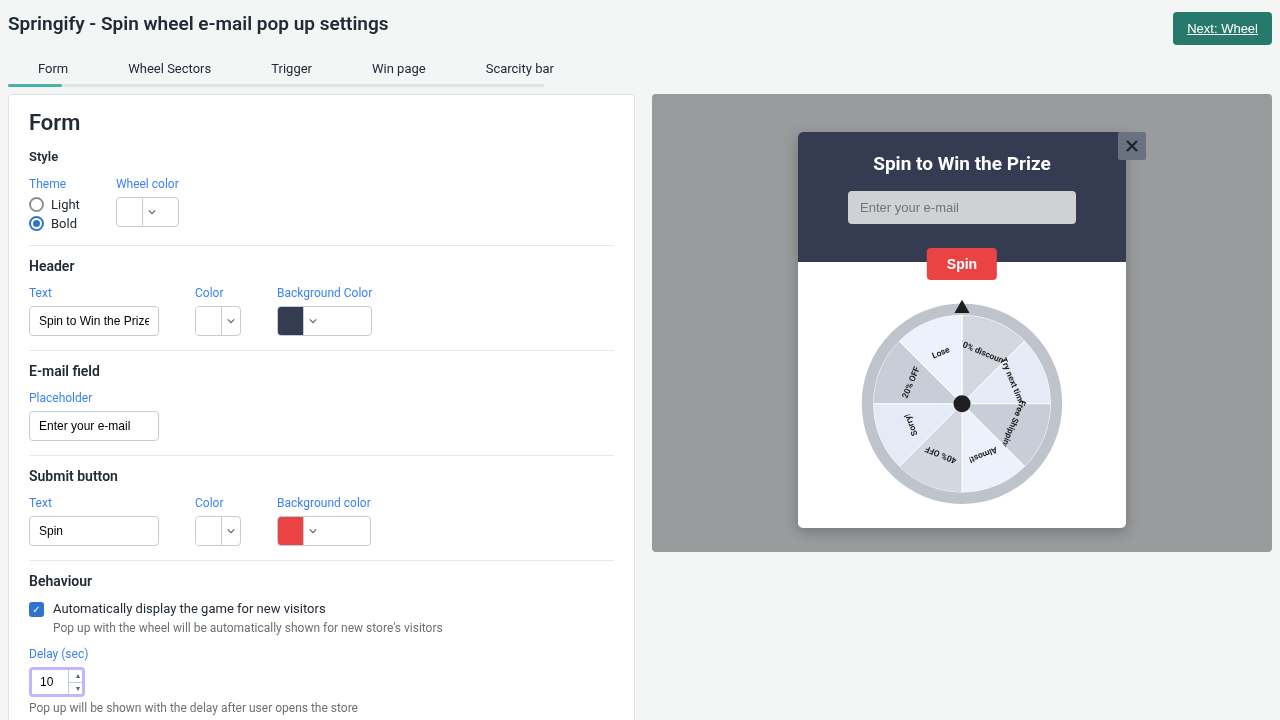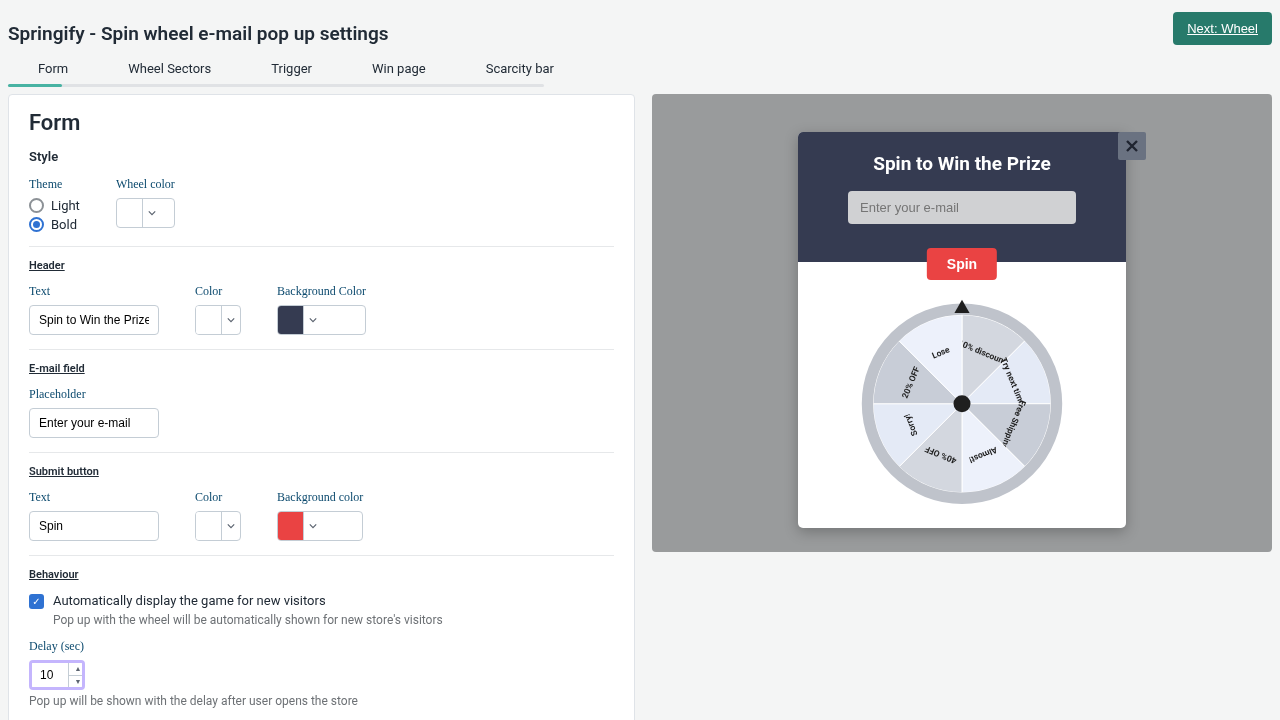--- a/index.html
+++ b/index.html
@@ -1,33 +1,33 @@
 <!DOCTYPE html>
 <html><head>
 <meta charset="utf-8">
 <style>
 * { box-sizing: border-box; margin: 0; padding: 0; }
 body { font-family: -apple-system, BlinkMacSystemFont, "Segoe UI", Roboto, sans-serif; background: #f4f5f5; color: #212b36; font-size: 13px; }
 .page { padding: 8px 8px 12px 8px; }
-.header { display: flex; justify-content: space-between; align-items: flex-end; padding: 4px 0 8px 0; }
+.header { display: flex; justify-content: space-between; align-items: flex-start; padding: 4px 0 8px 0; }
 .page-title { font-size: 19px; font-weight: 600; }
 .btn-primary { background: #277a6b; color: #fff; border: none; border-radius: 4px; padding: 9px 14px; font-size: 13px; cursor: pointer; text-decoration: underline; }
 .tabs { display: flex; gap: 0; position: relative; margin-bottom: 10px; }
 .tab { padding: 8px 30px; font-size: 13px; cursor: pointer; position: relative; }
 .tab-progress { position: absolute; left: 0; right: 0; bottom: -3px; height: 3px; background: #e0e2e5; border-radius: 3px; width: 536px; }
 .tab-progress-fill { height: 100%; background: #48b3a3; border-radius: 3px; width: 54px; }
 .main { display: flex; gap: 17px; align-items: stretch; }
 .settings-panel { flex: 0 0 627px; background: #fff; border: 1px solid #dfe3e8; border-radius: 4px; padding: 15px 20px 20px 20px; }
 .settings-panel h2 { font-size: 22px; font-weight: 600; margin-bottom: 14px; }
 .section-label { font-size: 13px; font-weight: 600; margin-bottom: 13px; }
-.subsection-label { font-size: 11px; font-weight: 600; margin: 10px 0 12px 0; text-decoration: underline; }
+.subsection-label { font-size: 14px; font-weight: 600; margin: 10px 0 12px 0; }
 .divider { border: none; border-top: 1px solid #e6e8ea; margin: 14px 0 12px 0; }
 .field-row { display: flex; gap: 36px; align-items: flex-start; }
 .field { display: flex; flex-direction: column; gap: 6px; }
-.field-label { font-size: 12px; color: #0c4a6e; font-family: Liberation Serif, serif; }
+.field-label { font-size: 12px; color: #3b82f6; }
 .radio-group { display: flex; flex-direction: column; gap: 4px; }
 .radio-item { display: flex; align-items: flex-end; gap: 7px; cursor: pointer; }
 .radio-circle { width: 15px; height: 15px; border: 2px solid #8c9196; border-radius: 50%; }
 .radio-circle.selected { border-color: #2f72d2; position: relative; }
 .radio-circle.selected::after { content: ""; position: absolute; inset: 2px; background: #2f72d2; border-radius: 50%; }
 .color-picker { display: flex; border: 1px solid #c4cdd5; border-radius: 4px; height: 30px; overflow: hidden; }
 .color-swatch { width: 26px; border-right: 1px solid #c4cdd5; }
 .color-dropdown { width: 18px; display: flex; align-items: center; justify-content: center; cursor: pointer; }
 .text-input { border: 1px solid #c4cdd5; border-radius: 4px; padding: 6px 9px; font-size: 12px; height: 30px; width: 130px; }
 .number-input-wrap { display: flex; border: 3px solid #c4b5fd; border-radius: 4px; height: 30px; width: 56px; overflow: hidden; }

